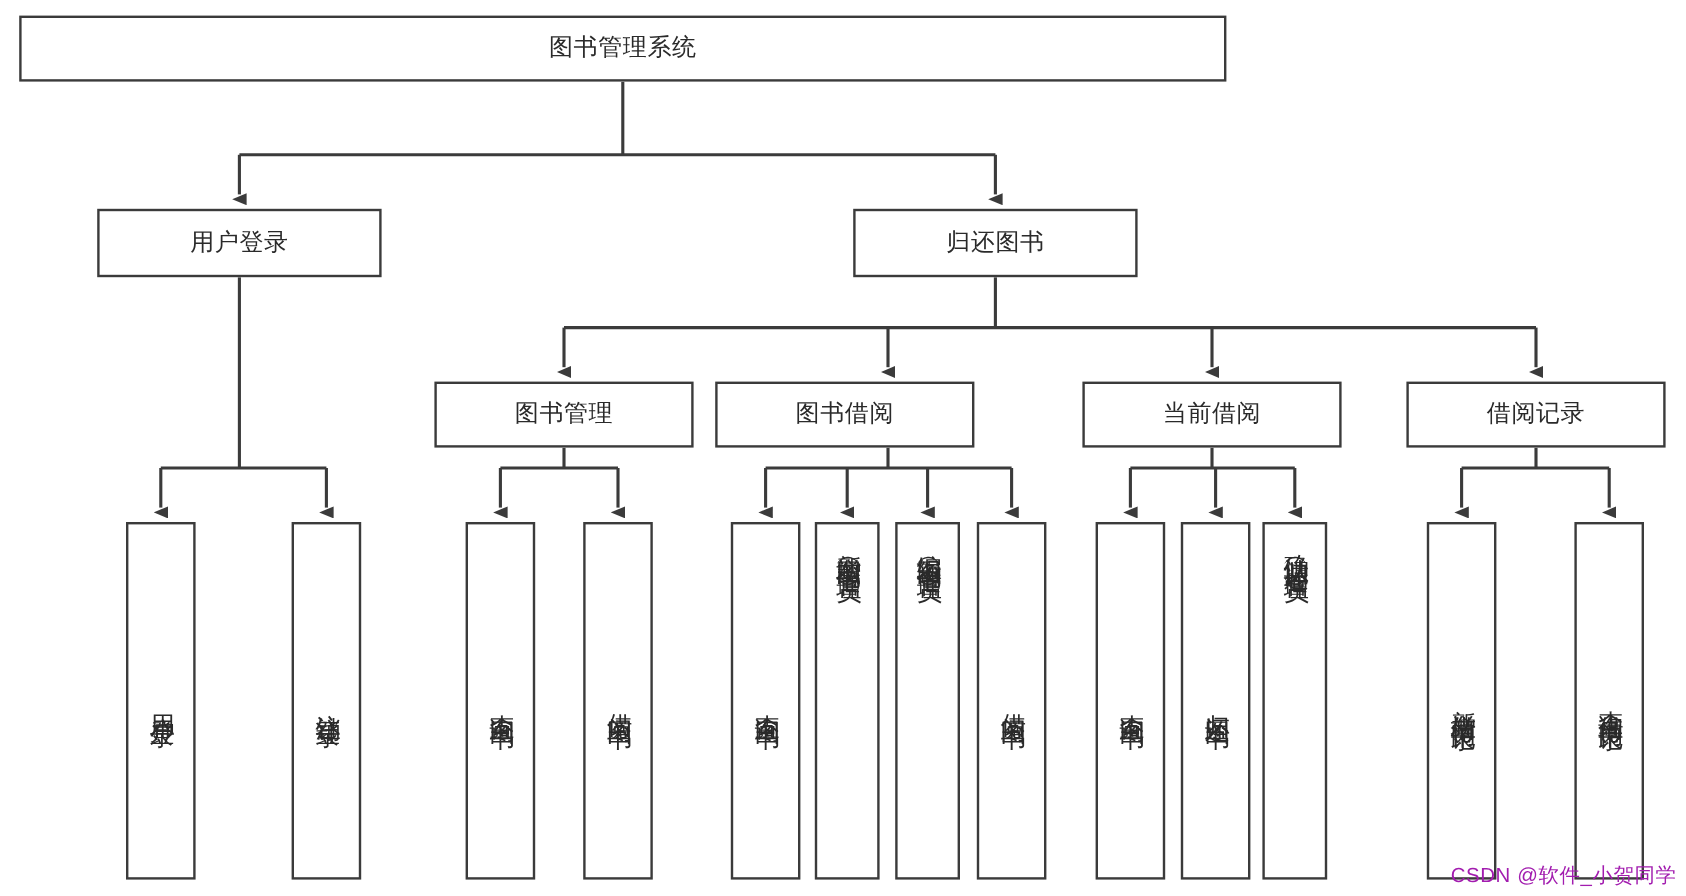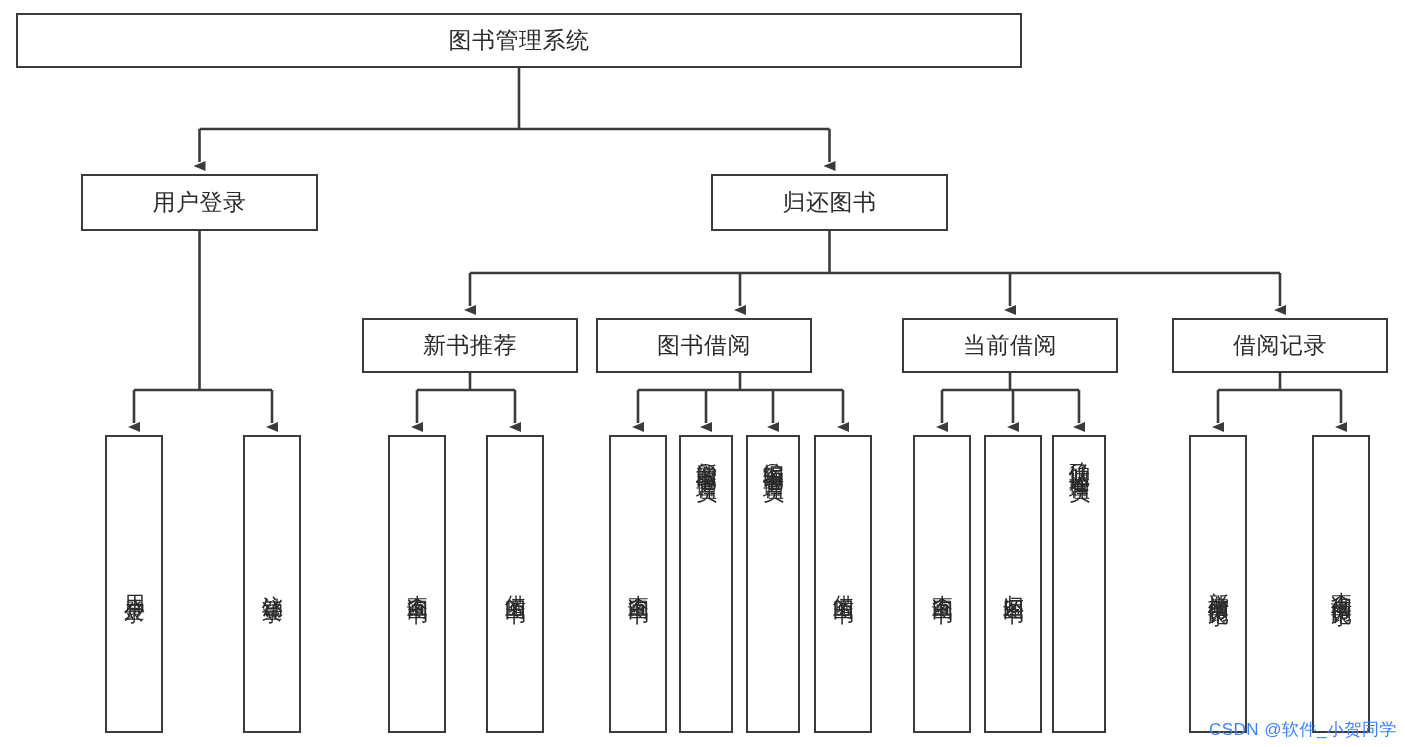--- a/index.html
+++ b/index.html
@@ -27,21 +27,21 @@
     box-sizing: border-box;
     background: #ffffff;
     border: 2px solid #3b3b3b;
     display: flex;
     align-items: center;
     justify-content: center;
     z-index: 2;
   }
   .node-label {
     color: #2a2a2a;
-    font-size: 23px;
+    font-size: 20px;
     line-height: 1.18;
     letter-spacing: 0.5px;
     white-space: nowrap;
   }
   .node.vertical {
     align-items: flex-start;
     padding-top: 8px;
   }
   .node.vertical .node-label {
     writing-mode: vertical-rl;
@@ -52,21 +52,21 @@
     text-align: left;
   }
   .node.vertical.centered {
     align-items: center;
     padding-top: 0;
   }
   .watermark {
     position: absolute;
     right: 8px;
     bottom: 6px;
-    color: #3b82f6;
+    color: #a21caf;
     font-size: 17px;
     letter-spacing: 0.5px;
     z-index: 3;
     white-space: nowrap;
     pointer-events: none;
   }
 </style>
 </head>
 <body>
 
@@ -121,21 +121,21 @@
 
   <div class="node" style="left: 81px; top: 174px; width: 237px; height: 57px;">
     <span class="node-label">用户登录</span>
   </div>
 
   <div class="node" style="left: 711px; top: 174px; width: 237px; height: 57px;">
     <span class="node-label">归还图书</span>
   </div>
 
   <div class="node" style="left: 362px; top: 318px; width: 216px; height: 55px;">
-    <span class="node-label">新书推荐</span>
+    <span class="node-label">图书管理</span>
   </div>
 
   <div class="node" style="left: 596px; top: 318px; width: 216px; height: 55px;">
     <span class="node-label">图书借阅</span>
   </div>
 
   <div class="node" style="left: 1172px; top: 318px; width: 216px; height: 55px;">
     <span class="node-label">借阅记录</span>
   </div>
 

